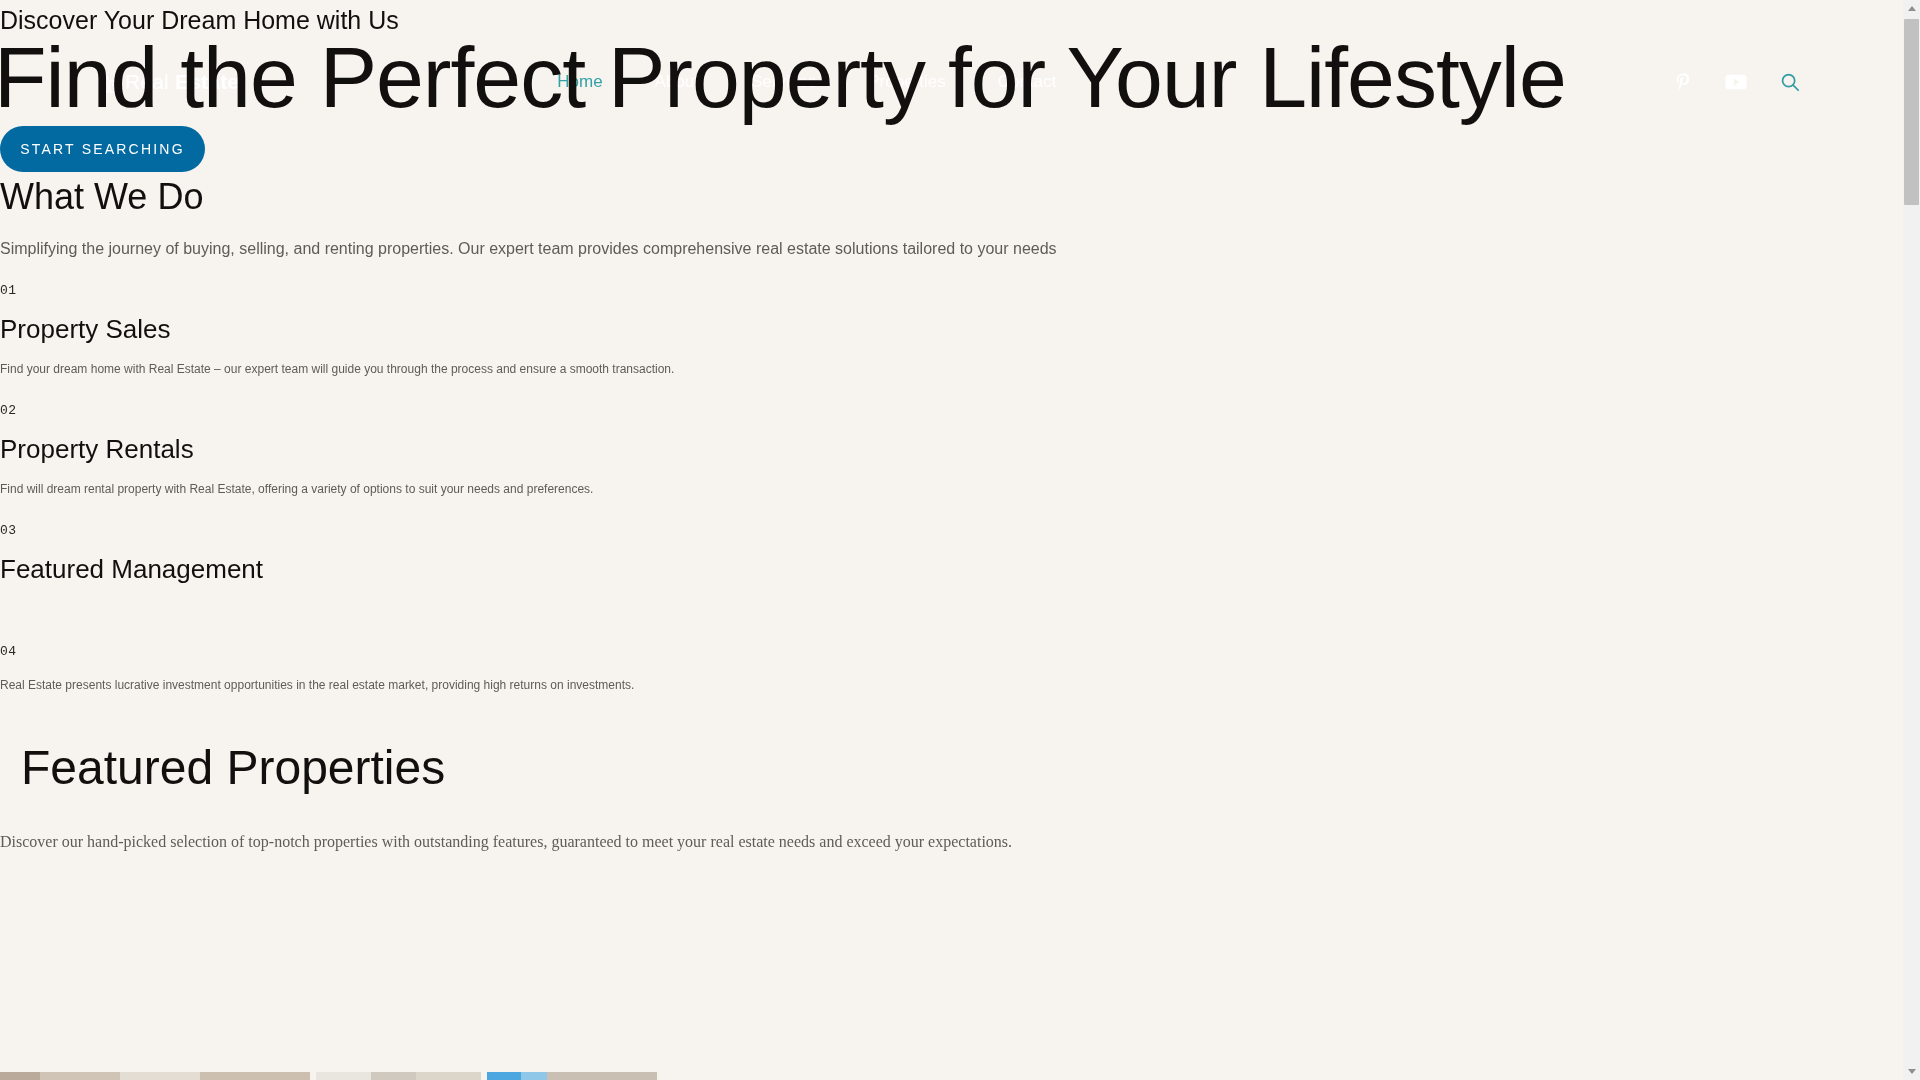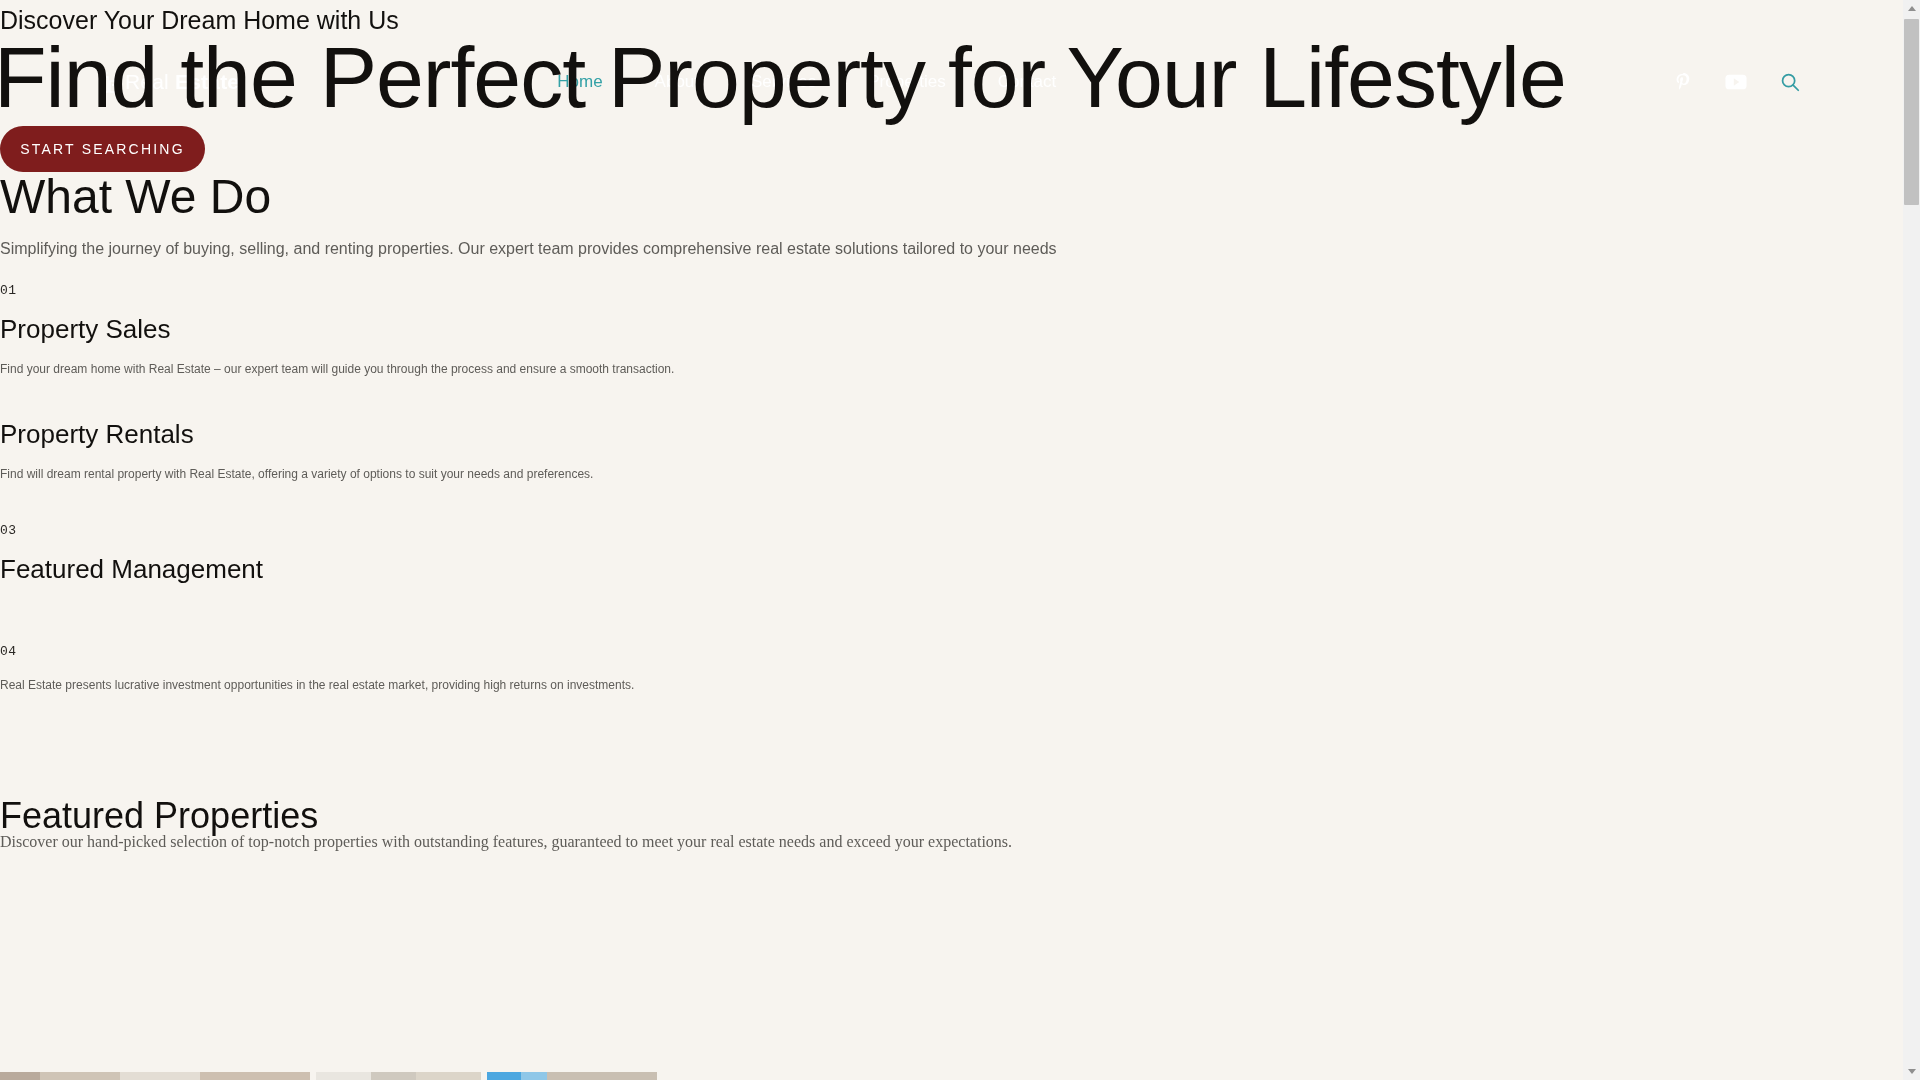--- a/index.html
+++ b/index.html
@@ -91,34 +91,34 @@
     color: #12100e;
     white-space: nowrap;
     z-index: 3;
   }
   .hero-cta {
     position: absolute;
     top: 126px; left: 0px;
     width: 205px; height: 46px;
     border: none;
     border-radius: 26px;
-    background: #7f1d1d;
+    background: #0369a1;
     color: #ffffff;
     font-family: "Liberation Sans", sans-serif;
     font-size: 14px;
     letter-spacing: 2.2px;
     cursor: pointer;
     z-index: 4;
   }
 
   
   .wwd-title {
     position: absolute;
     top: 174px; left: 0px;
-    font-size: 48px;
+    font-size: 36px;
     line-height: 46px;
     font-weight: 400;
     color: #12100e;
   }
   .wwd-sub {
     position: absolute;
     top: 239px; left: 0px;
     font-size: 16px;
     line-height: 19px;
     color: #5e5c58;
@@ -144,25 +144,26 @@
     margin-top: 17px;
     font-size: 12px;
     line-height: 18px;
     color: #5e5c58;
     white-space: nowrap;
   }
 
   
   .feat-title {
     position: absolute;
-    top: 790px; left: 0px;
-    font-size: 36px;
+    top: 742px; left: 0px;
+    font-size: 48px;
     line-height: 52px;
     font-weight: 400;
     color: #12100e;
+    padding-left: 21px;
   }
   .feat-sub {
     position: absolute;
     top: 832px; left: 0px;
     font-size: 16px;
     line-height: 19px;
     color: #5e5c58;
     white-space: nowrap;
     font-family: Liberation Serif, serif;
   }
@@ -271,20 +272,21 @@
   <h2 class="wwd-title">What We Do</h2>
   <p class="wwd-sub">Simplifying the journey of buying, selling, and renting properties. Our expert team provides comprehensive real estate solutions tailored to your needs</p>
 
   <div class="service" style="top:283px">
     <div class="service-num">01</div>
     <div class="service-name">Property Sales</div>
     <div class="service-desc">Find your dream home with Real Estate – our expert team will guide you through the process and ensure a smooth transaction.</div>
   </div>
 
   <div class="service" style="top:403px">
+    <div class="service-num">02</div>
     <div class="service-name">Property Rentals</div>
     <div class="service-desc">Find will dream rental property with Real Estate, offering a variety of options to suit your needs and preferences.</div>
   </div>
 
   <div class="service" style="top:523px">
     <div class="service-num">03</div>
     <div class="service-name">Featured Management</div>
   </div>
 
   <div class="service" style="top:644px">

